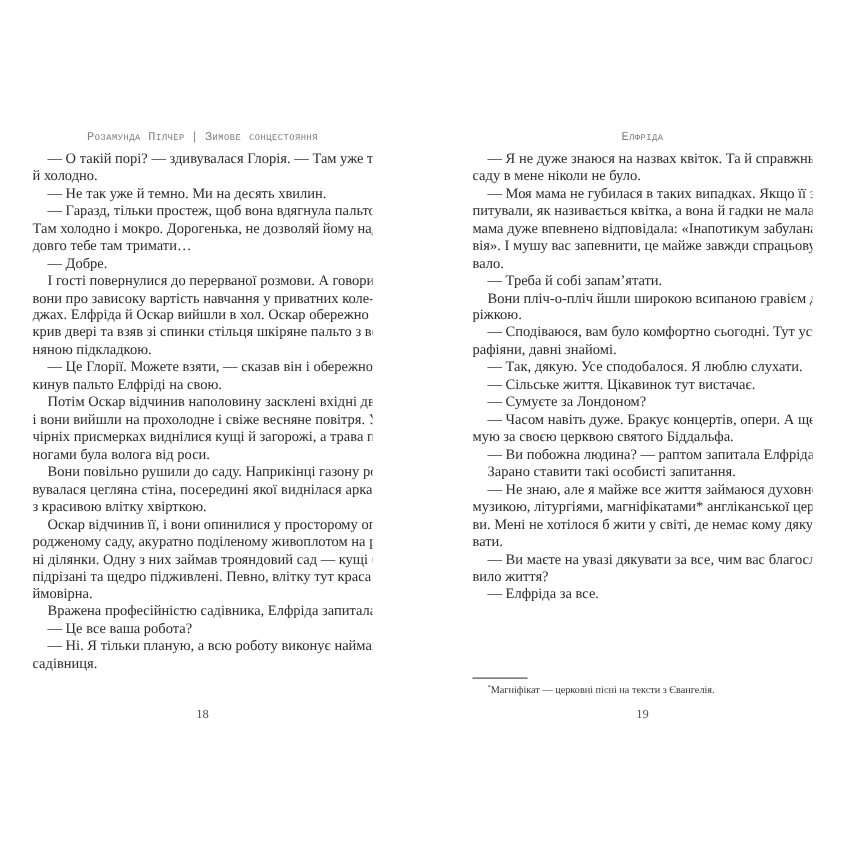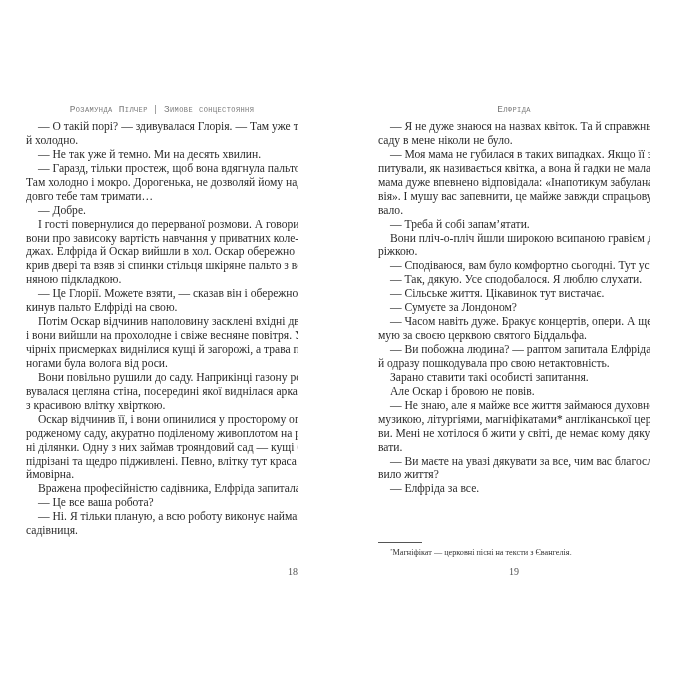--- a/index.html
+++ b/index.html
@@ -24,21 +24,21 @@
     .line.j { text-align: justify; text-align-last: justify; }
     .line.ind { padding-left: 12px; }
     .footnote-rule { position: absolute; top: 542px; left: 40px; width: 44px;
                      height: 0; border-top: 0.8px solid #555; }
     .footnote { position: absolute; top: 545px; left: 52px; width: 260px;
                 font-family: "Liberation Serif", serif; font-size: 8.2px;
                 line-height: 11px; color: #333; white-space: nowrap; }
     .footnote sup { font-size: 5px; vertical-align: 3px; }
     .folio { position: absolute; top: 566px; width: 272px; text-align: center;
              font-family: "Liberation Serif", serif; font-size: 10px; color: #555; }
-    .page-left .folio { left: 26px; text-align: right; }
+    .page-left .folio { left: 26px; }
     .page-right .folio { left: 40px; }
   </style>
 </head>
 <body>
 
 <div class="page page-left">
   <div class="running-head">
     <span>Розамунда Пілчер</span><span class="sep">|</span><span>Зимове сонцестояння</span>
   </div>
   <div class="body-text" id="left-body">
@@ -85,29 +85,28 @@
       <span class="line">саду в мене ніколи не було.</span>
       <span class="line ind j">— Моя мама не губилася в таких випадках. Якщо її за-</span>
       <span class="line j">питували, як називається квітка, а вона й гадки не мала,</span>
       <span class="line j">мама дуже впевнено відповідала: «Інапотикум забуланаз-</span>
       <span class="line j">вія». І мушу вас запевнити, це майже завжди спрацьову-</span>
       <span class="line">вало.</span>
       <span class="line ind">— Треба й собі запам’ятати.</span>
       <span class="line ind j">Вони пліч-о-пліч йшли широкою всипаною гравієм до-</span>
       <span class="line">ріжкою.</span>
       <span class="line ind j">— Сподіваюся, вам було комфортно сьогодні. Тут усі па-</span>
+      <span class="line">рафіяни, давні знайомі.</span>
       <span class="line ind">— Так, дякую. Усе сподобалося. Я люблю слухати.</span>
       <span class="line ind">— Сільське життя. Цікавинок тут вистачає.</span>
       <span class="line ind">— Сумуєте за Лондоном?</span>
       <span class="line ind j">— Часом навіть дуже. Бракує концертів, опери. А ще су-</span>
       <span class="line">мую за своєю церквою святого Біддальфа.</span>
       <span class="line ind j">— Ви побожна людина? — раптом запитала Елфріда</span>
-      <span class="line">й одразу пошкодувала про свою нетактовність.</span>
       <span class="line ind">Зарано ставити такі особисті запитання.</span>
-      <span class="line ind">Але Оскар і бровою не повів.</span>
       <span class="line ind j">— Не знаю, але я майже все життя займаюся духовною</span>
       <span class="line j">музикою, літургіями, магніфікатами* англіканської церк-</span>
       <span class="line j">ви. Мені не хотілося б жити у світі, де немає кому дяку-</span>
       <span class="line">вати.</span>
       <span class="line ind j">— Ви маєте на увазі дякувати за все, чим вас благосло-</span>
       <span class="line">вило життя?</span>
       <span class="line ind">— Елфріда за все.</span>
     </div>
   <div class="footnote-rule"></div>
   <div class="footnote">

